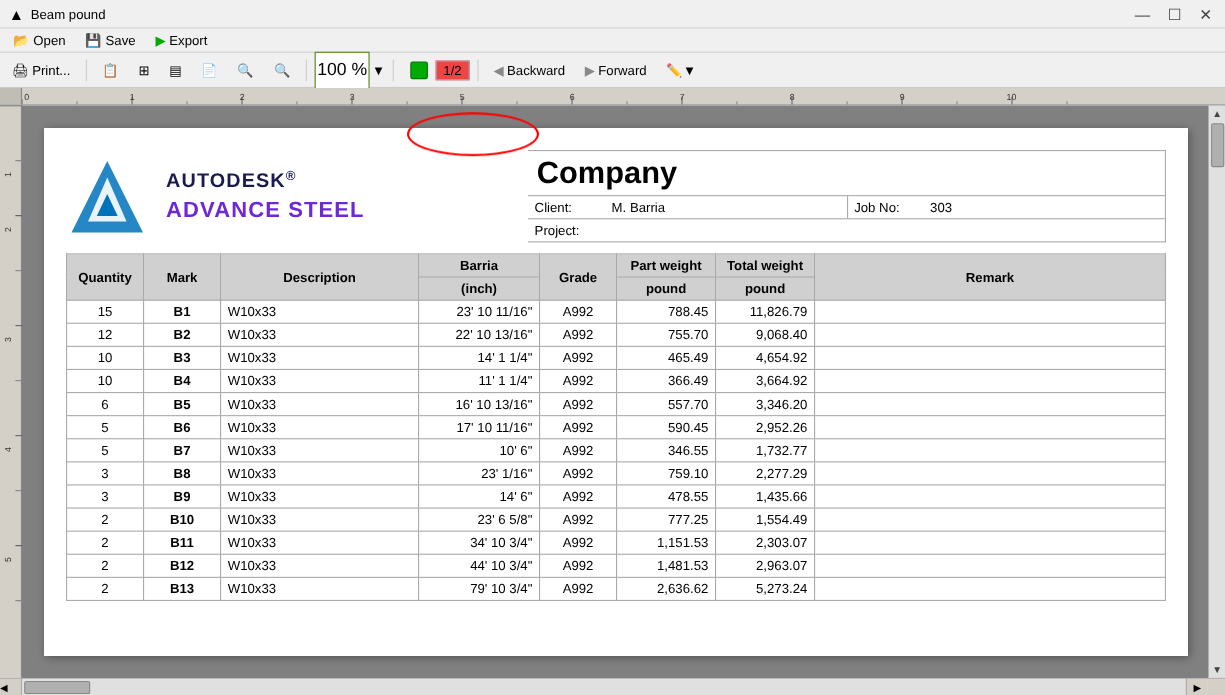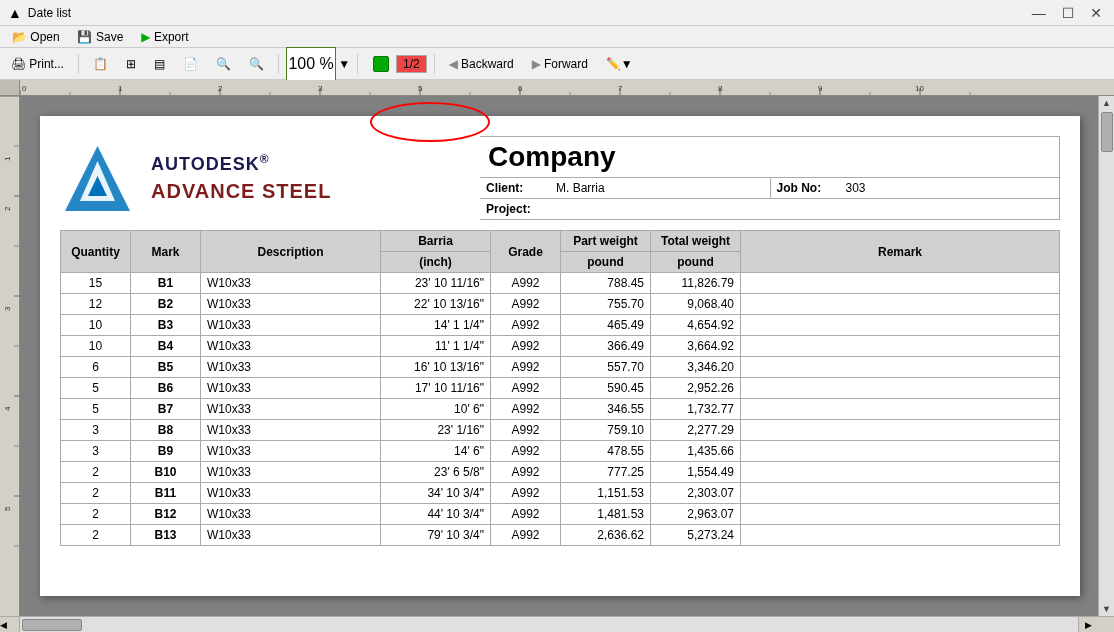--- a/index.html
+++ b/index.html
@@ -87,38 +87,38 @@
     .page-header {
       display: flex; justify-content: space-between; align-items: stretch;
       margin-bottom: 0;
     }
     .logo-section {
       display: flex; align-items: center; gap: 16px;
       width: 420px;
     }
     .autodesk-text { line-height: 1.4; }
     .autodesk-name { font-size: 18px; font-weight: bold; color: #1a1a4e; letter-spacing: 1px; }
-    .autodesk-sub { font-size: 20px; font-weight: bold; color: #7f1d1d; letter-spacing: 1px; }
+    .autodesk-sub { font-size: 20px; font-weight: bold; color: #6d28d9; letter-spacing: 1px; }
 
     .info-section {
       border: 1px solid #aaa; border-left: none;
       flex: 1;
     }
     .company-name {
       font-size: 28px; font-weight: bold; padding: 4px 8px;
       border-bottom: 1px solid #aaa;
     }
     .info-row {
       display: flex; border-bottom: 1px solid #aaa;
     }
     .info-row:last-child { border-bottom: none; }
     .info-cell {
       padding: 3px 6px; font-size: 12px;
     }
-    .info-label { font-weight: bold; min-width: 70px; }
+    .info-label { font-weight: normal; min-width: 70px; }
     .info-value { flex: 1; }
     .info-divider { border-left: 1px solid #aaa; }
 
     
     .beam-table {
       width: 100%; border-collapse: collapse; margin-top: 10px; font-size: 12px;
     }
     .beam-table th, .beam-table td {
       border: 1px solid #aaa; padding: 3px 6px; text-align: center;
     }
@@ -166,21 +166,21 @@
     .bottom-bar {
       display: flex; height: 16px;
     }
   </style>
 </head>
 <body>
 
 <div class="title-bar">
   <div class="title-bar-left">
     <span style="font-size:14px;">▲</span>
-    <span>Date list</span>
+    <span>Beam pound</span>
   </div>
   <div class="title-bar-right">
     <span>—</span>
     <span>☐</span>
     <span>✕</span>
   </div>
 </div>
 
 <div class="menu-bar">
   <div class="menu-item">

